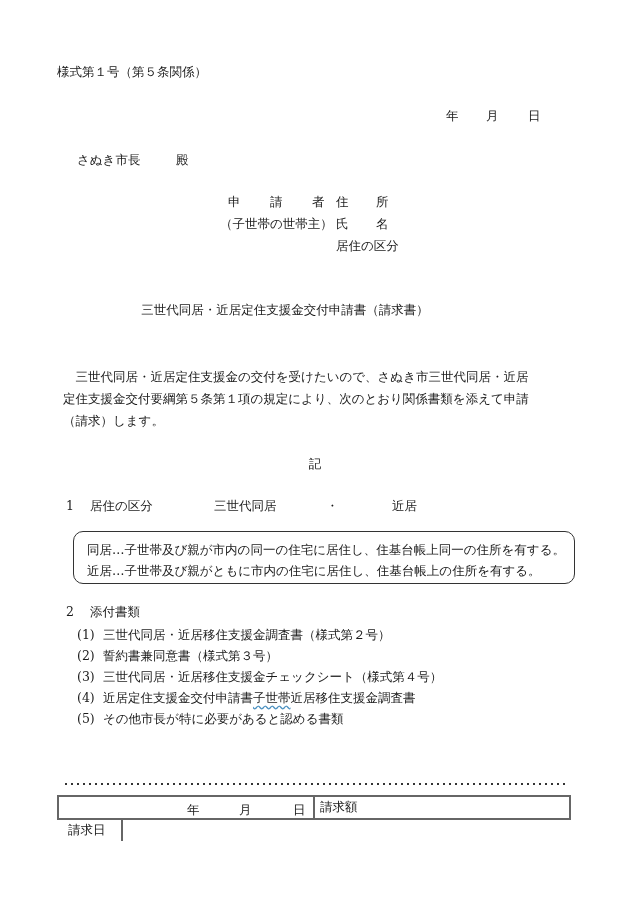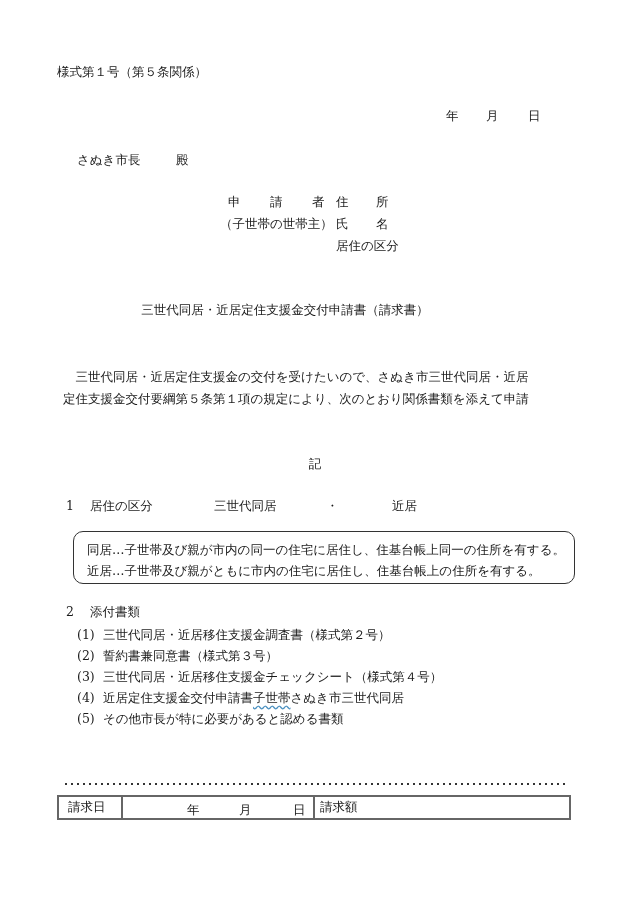--- a/index.html
+++ b/index.html
@@ -42,21 +42,21 @@
     }
     .claim-table {
       left: 57px; top: 795px; width: 514px; height: 25px;
       border: 2px solid #666; box-sizing: border-box; display: flex;
     }
     .claim-table .cell {
       position: relative; height: 100%; box-sizing: border-box;
       border-right: 2px solid #666; display: flex; align-items: center;
     }
     .claim-table .cell:last-child { border-right: none; }
-    .c1 { width: 64px; padding-left: 9px; }
+    .c1 { width: 64px; padding-left: 9px; margin-top: 23px; }
     .c2 { width: 192px; }
     .c2 span { position: absolute; top: 5px; }
     .c3 { width: 35px; padding-left: 5px; }
     .c4 { flex: 1; padding-left: 13px; }
   </style>
 </head>
 <body>
 
 <div class="abs form-no">様式第１号（第５条関係）</div>
 
@@ -87,20 +87,21 @@
   <div class="row" style="top:44px">
     <span class="lbl" style="left:120px">居住の区分</span>
   </div>
 </div>
 
 <div class="abs title">三世代同居・近居定住支援金交付申請書（請求書）</div>
 
 <div class="abs body-text">
   <p>　三世代同居・近居定住支援金の交付を受けたいので、さぬき市三世代同居・近居</p>
   <p>定住支援金交付要綱第５条第１項の規定により、次のとおり関係書類を添えて申請</p>
+  <p>（請求）します。</p>
 </div>
 
 <div class="abs ki">記</div>
 
 <div class="abs sec1">
   <span style="left:0">1</span>
   <span style="left:24px">居住の区分</span>
   <span style="left:148px">三世代同居</span>
   <span style="left:260px">・</span>
   <span style="left:326px">近居</span>
@@ -124,21 +125,21 @@
   <div class="attach-item" style="top:21px">
     <span class="num">(2)</span>
     <span class="txt">誓約書兼同意書（様式第３号）</span>
   </div>
   <div class="attach-item" style="top:42px">
     <span class="num">(3)</span>
     <span class="txt">三世代同居・近居移住支援金チェックシート（様式第４号）</span>
   </div>
   <div class="attach-item" style="top:63px">
     <span class="num">(4)</span>
-    <span class="txt"><span>近居定住支援金交付申請書</span><span class="wavy">子世帯</span><span>さぬき市三世代同居</span></span>
+    <span class="txt"><span>近居定住支援金交付申請書</span><span class="wavy">子世帯</span><span>近居移住支援金調査書</span></span>
   </div>
   <div class="attach-item" style="top:84px">
     <span class="num">(5)</span>
     <span class="txt">その他市長が特に必要があると認める書類</span>
   </div>
 </div>
 
 <div class="abs dots"></div>
 
 <div class="abs claim-table">

